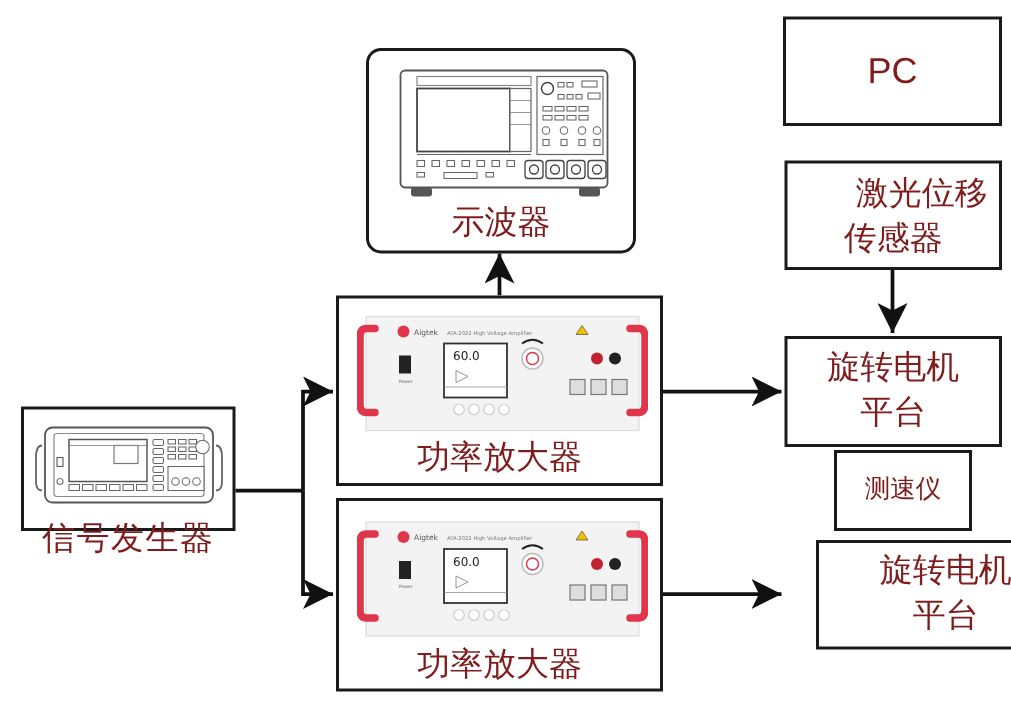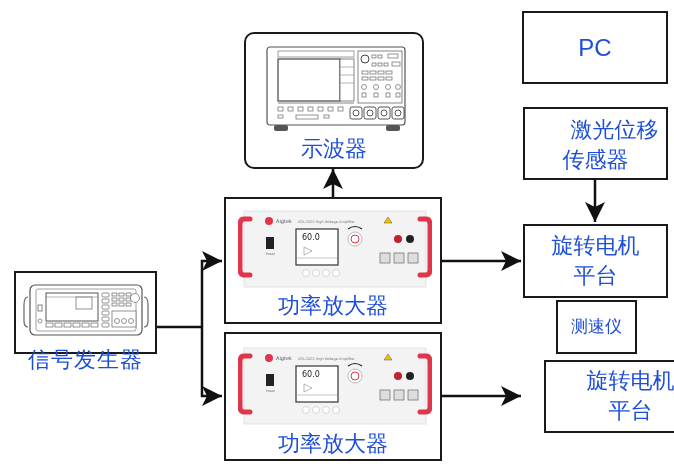--- a/index.html
+++ b/index.html
@@ -1,19 +1,19 @@
 <!DOCTYPE html>
 <html><head>
 <meta charset="utf-8">
 <style>
   html, body { margin: 0; padding: 0; background: #ffffff; }
   body { width: 674px; height: 468px; position: relative; overflow: hidden;
          font-family: "DejaVu Sans", "Liberation Sans", sans-serif; color: #111; }
   .box { position: absolute; box-sizing: border-box; border: 2px solid #1a1a1a; background: #fff; }
-  .label { position: absolute; left: 0; right: 0; text-align: center; color: #1d4ed8; }
+  .label { position: absolute; left: 0; right: 0; text-align: center; color: #7f1d1d; }
   .big { font-size: 24px; line-height: 30px; }
   .mid { font-size: 22px; line-height: 30px; }
   svg.wires { position: absolute; left: 0; top: 0; }
   .device { position: absolute; }
 </style>
 </head>
 <body>
 
 <svg class="wires" width="674" height="468">
   <defs>
@@ -45,21 +45,21 @@
 <div class="box" style="left:523px; top:107px; width:145px; height:73px;">
   <div class="label mid" style="top:6px;padding-left:38px;">激光位移</div>
   <div class="label mid" style="top:36px;">传感器</div>
 </div>
 
 <div class="box" style="left:523px; top:224px; width:145px; height:74px;">
   <div class="label mid" style="top:5px;">旋转电机</div>
   <div class="label mid" style="top:35px;">平台</div>
 </div>
 
-<div class="box" style="left:556px; top:300px; width:81px; height:54px;">
+<div class="box" style="left:556px; top:300px; width:92px; height:54px;">
   <div class="label" style="top:12px; font-size:17px; line-height:24px;">测速仪</div>
 </div>
 
 <div class="box" style="left:544px; top:360px; width:173px; height:73px;">
   <div class="label mid" style="top:4px;">旋转电机</div>
   <div class="label mid" style="top:34px;">平台</div>
 </div>
 
 <div class="box" style="left:244px; top:32px; width:180px; height:137px;border-radius:10px;">
   <svg class="device" style="left:20px; top:11px;" width="140" height="88" viewBox="0 0 140 88">

